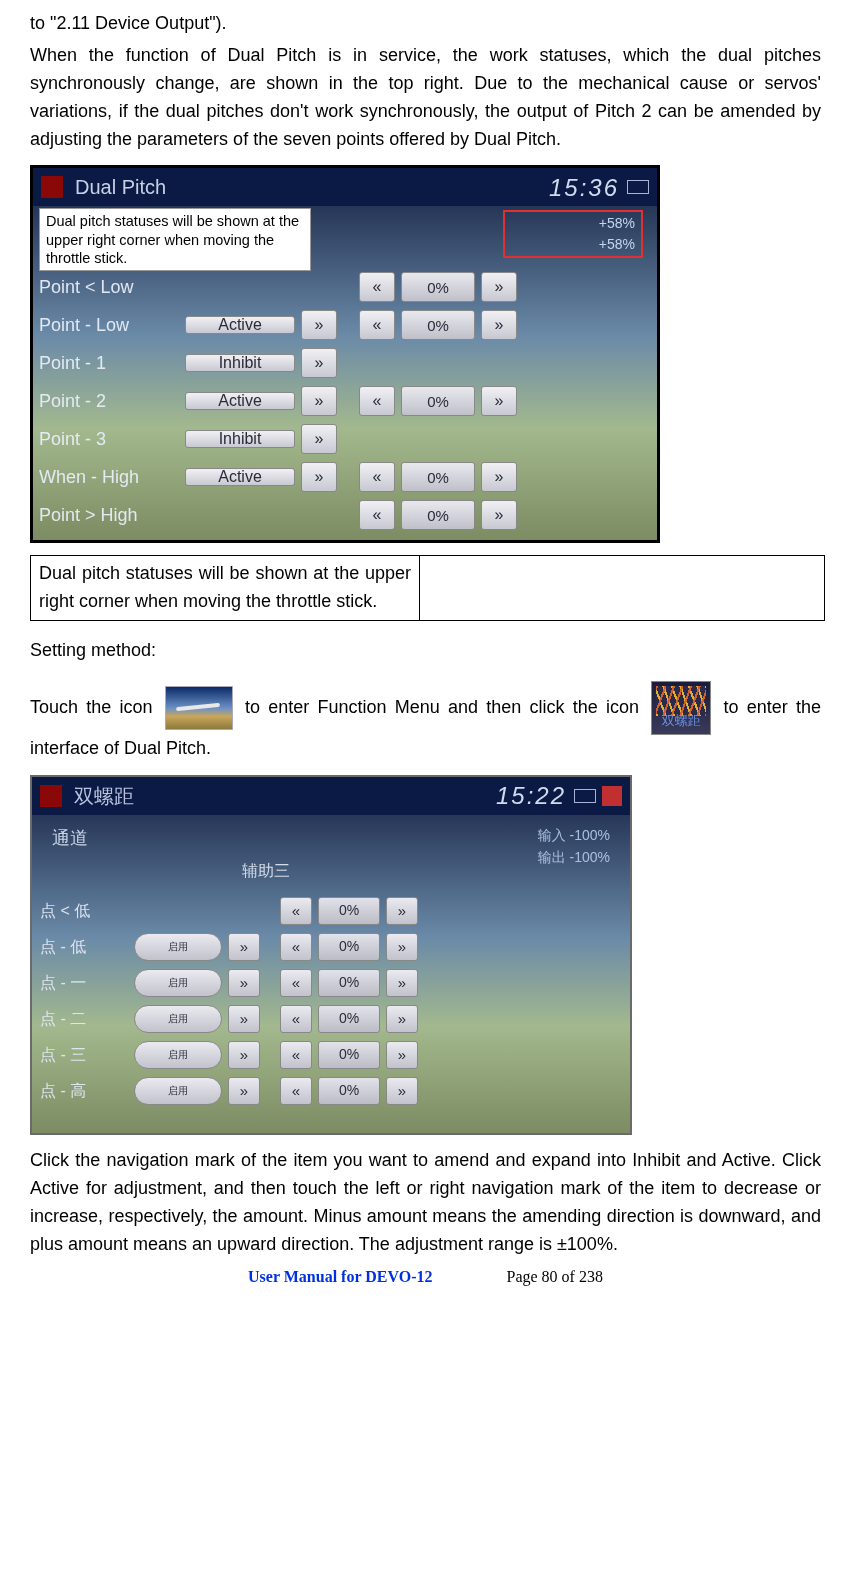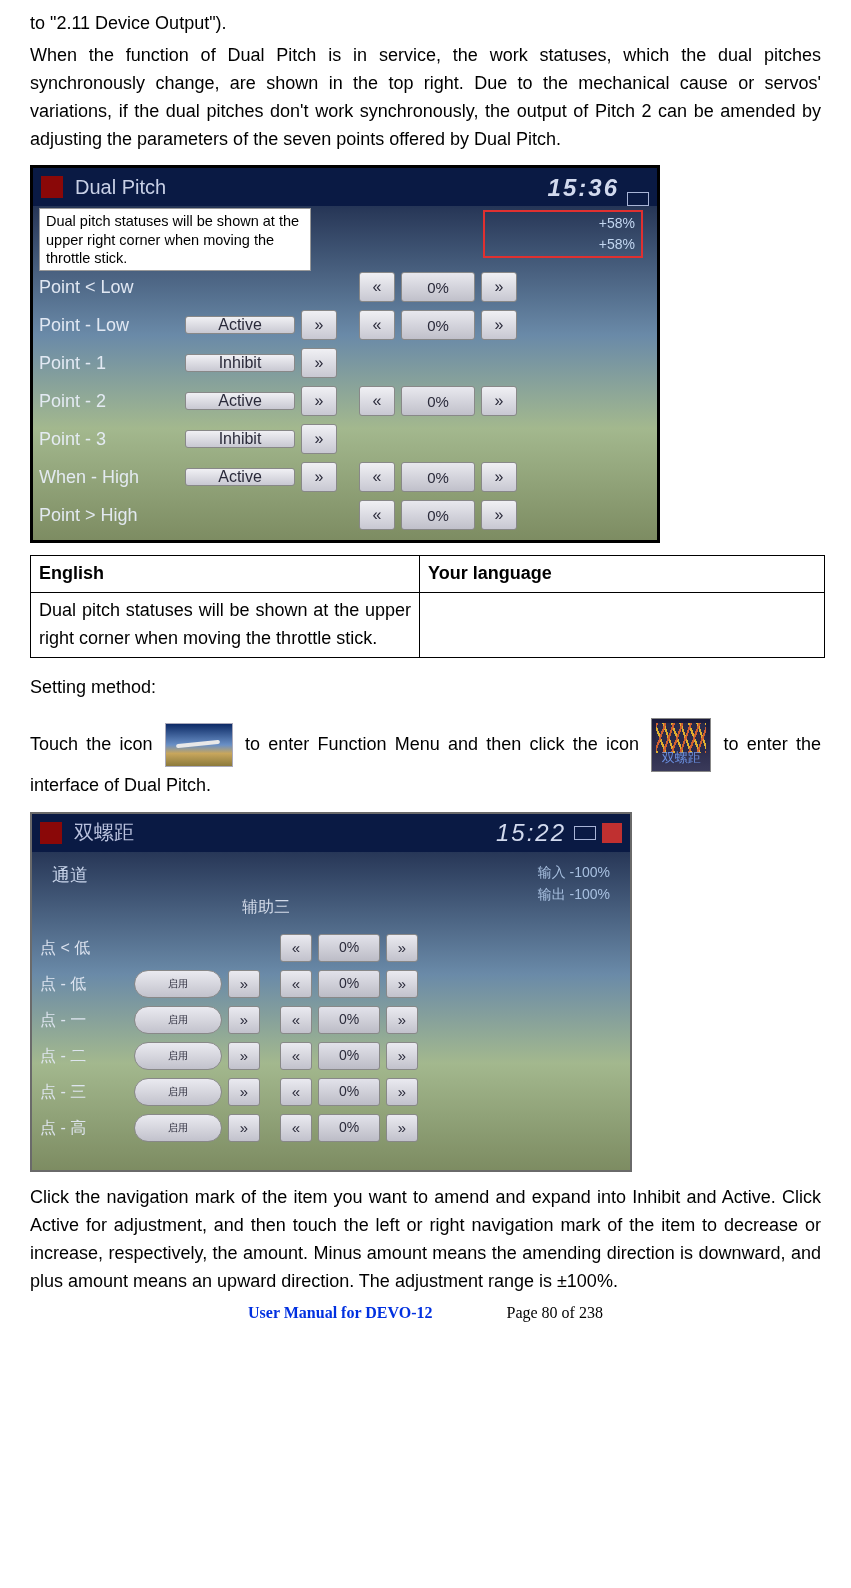--- a/index.html
+++ b/index.html
@@ -37,21 +37,21 @@
   .titlebar .red-sq { width: 22px; height:22px; background:#8a0808; margin-right:6px; }
   .callout {
     position: absolute; top: 40px; left: 6px;
     background: #fff; color: #000;
     font-size: 14.5px; line-height: 1.25;
     padding: 3px 6px; width: 272px;
     border: 1px solid #999;
   }
   .status-box {
     position: absolute; top: 42px; right: 14px;
-    width: 160px; height: 48px;
+    width: 140px; height: 48px;
     border: 2px solid #e03030;
     color: #c2d6f0; font-size: 14px;
     display:flex; flex-direction:column; align-items:flex-end; justify-content:center; padding:2px 6px;
   }
   .rows { position:absolute; top: 100px; left: 6px; right: 10px; }
   .row { display:flex; align-items:center; height: 38px; gap: 6px; }
   .row-label { width: 140px; color: #e8eef8; font-size: 18px; opacity: 0.95; white-space: nowrap; }
   .state-btn {
     background: linear-gradient(#f0f0f4,#c8c8d2);
     border:1px solid #888; border-radius: 3px;
@@ -127,21 +127,21 @@
   }
   .screenshot2 .titlebar { background:#0a1a44; }
   .screenshot2 .titlebar .title { font-size:20px; color:#bac2de; }
   .screenshot2 .status2 {
     position:absolute; top:48px; right:20px; color:#a8c0e0; font-size:14px; text-align:right;
   }
   .screenshot2 .rows2 { position:absolute; top:116px; left:8px; right:10px; }
   .screenshot2 .row2 { display:flex; align-items:center; height:36px; gap:6px; }
   .screenshot2 .row-label2 { width:88px; color:#e2e8f4; font-size:16px; opacity:0.95; white-space:nowrap; }
   .screenshot2 .sub { position:absolute; top:48px; left:20px; color:#c8d4ea; font-size:18px; }
-  .screenshot2 .sub2 { position:absolute; top:82px; left:210px; color:#d4dcea; font-size:16px;font-family:Liberation Mono, monospace; }
+  .screenshot2 .sub2 { position:absolute; top:82px; left:210px; color:#d4dcea; font-size:16px; }
   .state-btn2 {
     background: linear-gradient(#eaeaf0,#c2c2cc); border:1px solid #888; border-radius:14px;
     color:#2a2a3a; font-size:10px; width:88px; height:28px;
     display:flex; align-items:center; justify-content:center;
   }
   .arr2 {
     background: linear-gradient(#eaeaf0,#c2c2cc); border:1px solid #888; border-radius:3px;
     color:#2a2a3a; font-size:15px; width:32px; height:28px;
     display:flex; align-items:center; justify-content:center;
   }
@@ -160,21 +160,21 @@
 
 <p>to "2.11 Device Output").</p>
 <p>When the function of Dual Pitch is in service, the work statuses, which the dual pitches synchronously change, are shown in the top right. Due to the mechanical cause or servos' variations, if the dual pitches don't work synchronously, the output of Pitch 2 can be amended by adjusting the parameters of the seven points offered by Dual Pitch.</p>
 
 <div class="screenshot">
   <div class="titlebar">
     <div style="display:flex;align-items:center;gap:6px;">
       <div class="red-sq"></div>
       <span class="title">Dual Pitch</span>
     </div>
-    <div style="display:flex;align-items:flex-end;font-weight:bold;">
+    <div style="display:flex;align-items:center;">
       <span class="time">15:36</span>
       <span class="bat"></span>
     </div>
   </div>
   <div class="callout">Dual pitch statuses will be shown at the upper right corner when moving the throttle stick.</div>
   <div class="status-box">
     <div>+58%</div>
     <div>+58%</div>
   </div>
   <div class="rows">
@@ -231,24 +231,20 @@
       <div class="spacer-col"></div>
       <div class="arr-btn">«</div>
       <div class="val-btn">0%</div>
       <div class="arr-btn">»</div>
     </div>
   </div>
 </div>
 
 <table class="trans">
   <tbody>
-      <tr>
-    <th>English</th>
-    <th>Your language</th>
-  </tr>
   <tr>
     <td class="eng">Dual pitch statuses will be shown at the upper right corner when moving the throttle stick.</td>
     <td class="yl"></td>
   </tr>
 </tbody>
   </table>
 
 <p>Setting method:</p>
 
 <p style="margin-top:16px;">

